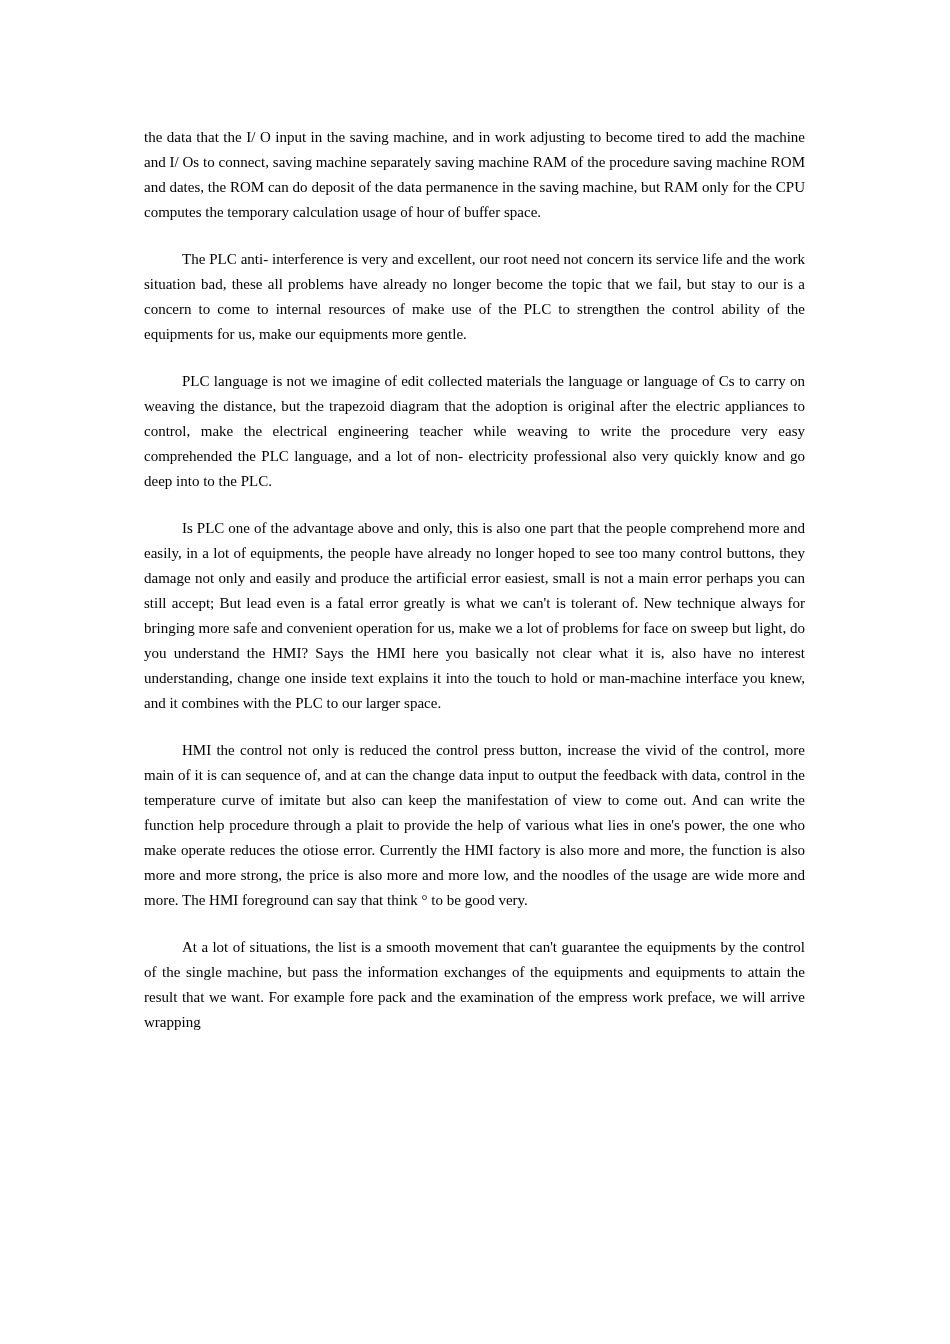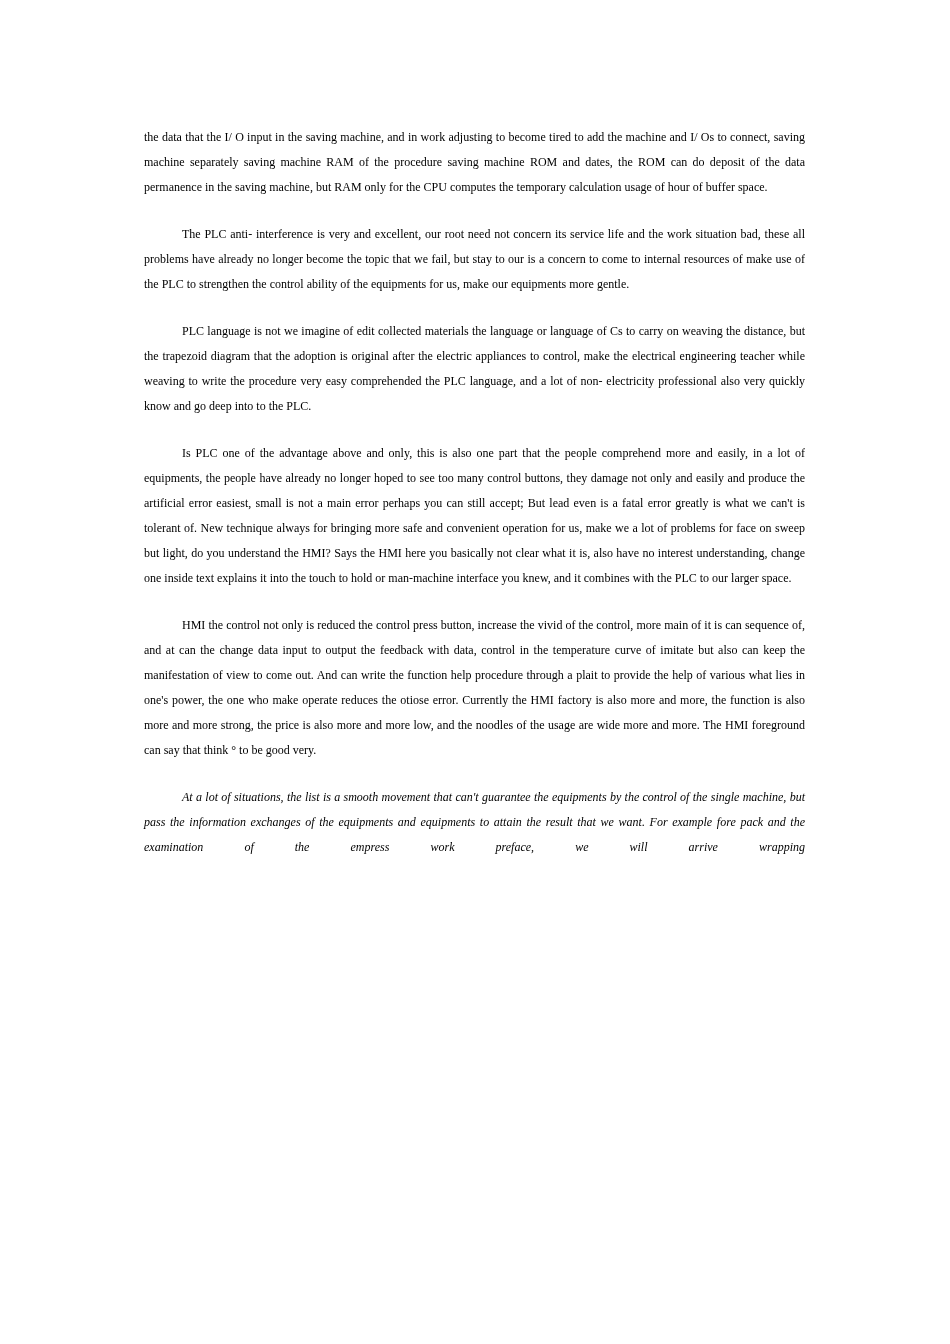--- a/index.html
+++ b/index.html
@@ -3,31 +3,31 @@
 <meta charset="utf-8">
 <style>
   html, body { margin: 0; padding: 0; background: #ffffff; }
   body { width: 950px; height: 1344px; position: relative; overflow: hidden; }
   .page {
     position: absolute;
     left: 144px;
     top: 125px;
     width: 661px;
     font-family: "Liberation Serif", "DejaVu Serif", serif;
-    font-size: 12px;
+    font-size: 15px;
     line-height: 25px;
     color: #000000;
   }
   .para {
     margin: 0 0 22px 0;
     text-align: justify;
     text-justify: inter-word;
   }
   .indent { text-indent: 38px; }
-  .para.cut { margin-bottom: 8px; text-align-last: justify; font-style: italic; }
+  .para.cut { margin-bottom: 8px; text-align-last: justify; }
 </style>
 </head>
 <body>
 
 <div class="page">
   <p class="para">the data that the I/ O input in the saving machine, and in work adjusting to become tired to add the machine and I/ Os to connect, saving machine separately saving machine RAM of the procedure saving machine ROM and dates, the ROM can do deposit of the data permanence in the saving machine, but RAM only for the CPU computes the temporary calculation usage of hour of buffer space.</p>
   <p class="para indent">The PLC anti- interference is very and excellent, our root need not concern its service life and the work situation bad, these all problems have already no longer become the topic that we fail, but stay to our is a concern to come to internal resources of make use of the PLC to strengthen the control ability of the equipments for us, make our equipments more gentle.</p>
   <p class="para indent">PLC language is not we imagine of edit collected materials the language or language of Cs to carry on weaving the distance, but the trapezoid diagram that the adoption is original after the electric appliances to control, make the electrical engineering teacher while weaving to write the procedure very easy comprehended the PLC language, and a lot of non- electricity professional also very quickly know and go deep into to the PLC.</p>
   <p class="para indent">Is PLC one of the advantage above and only, this is also one part that the people comprehend more and easily, in a lot of equipments, the people have already no longer hoped to see too many control buttons, they damage not only and easily and produce the artificial error easiest, small is not a main error perhaps you can still accept; But lead even is a fatal error greatly is what we can't is tolerant of. New technique always for bringing more safe and convenient operation for us, make we a lot of problems for face on sweep but light, do you understand the HMI? Says the HMI here you basically not clear what it is, also have no interest understanding, change one inside text explains it into the touch to hold or man-machine interface you knew, and it combines with the PLC to our larger space.</p>
   <p class="para indent">HMI the control not only is reduced the control press button, increase the vivid of the control, more main of it is can sequence of, and at can the change data input to output the feedback with data, control in the temperature curve of imitate but also can keep the manifestation of view to come out. And can write the function help procedure through a plait to provide the help of various what lies in one's power, the one who make operate reduces the otiose error. Currently the HMI factory is also more and more, the function is also more and more strong, the price is also more and more low, and the noodles of the usage are wide more and more. The HMI foreground can say that think ° to be good very.</p>

